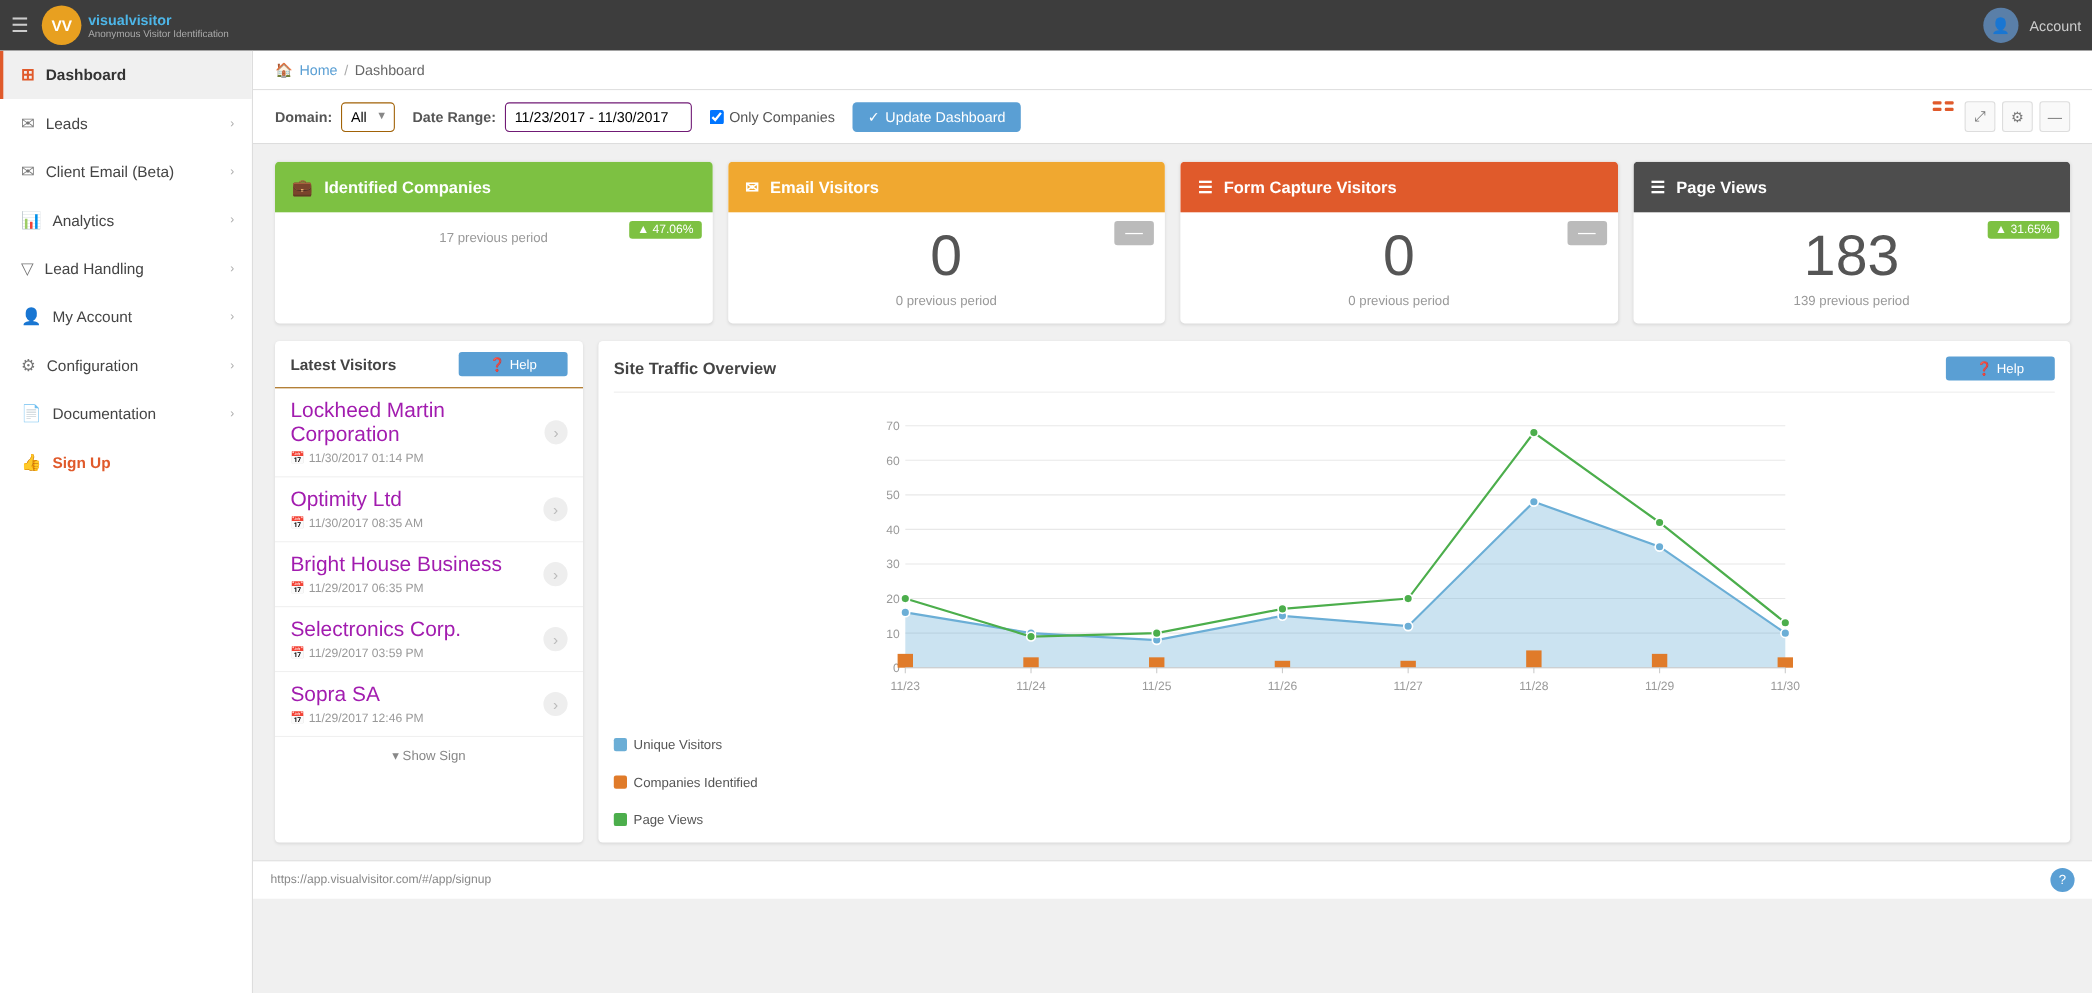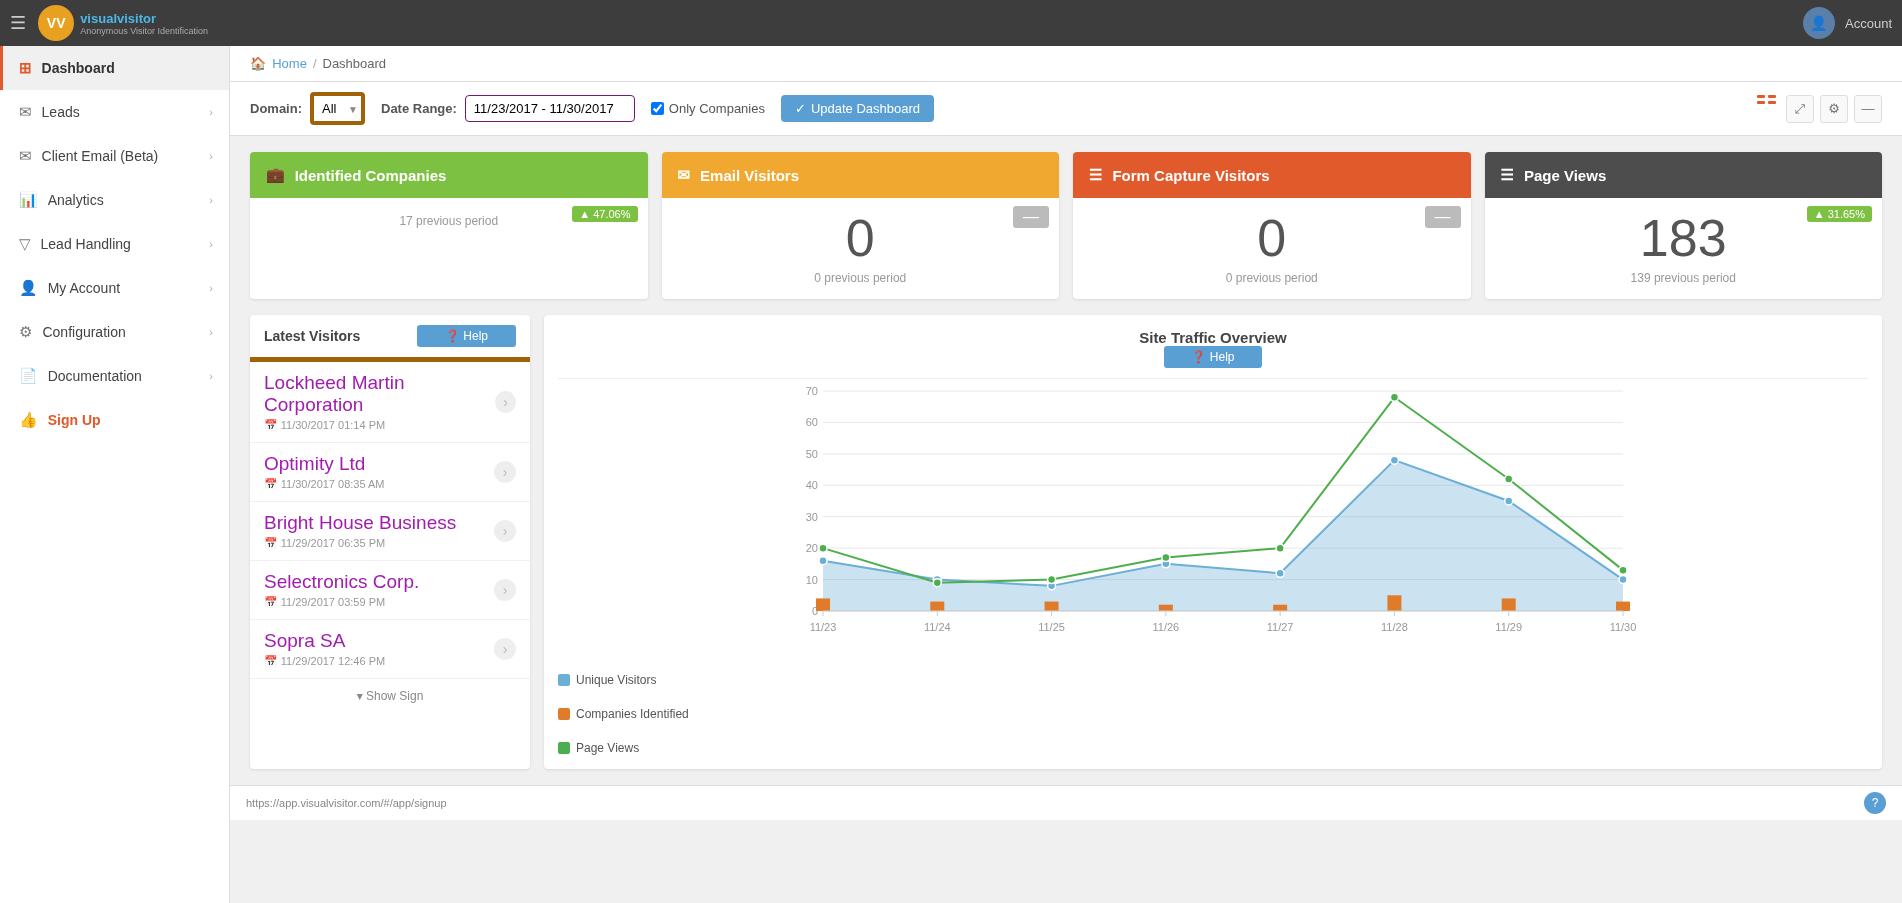--- a/index.html
+++ b/index.html
@@ -77,21 +77,21 @@
       padding: 10px 20px;
       border-bottom: 1px solid #ddd;
       display: flex;
       align-items: center;
       gap: 16px;
       flex-wrap: wrap;
     }
     .toolbar-group { display: flex; align-items: center; gap: 8px; }
     .toolbar-label { font-size: 13px; color: #555; font-weight: 600; }
     .toolbar-select {
-      border: 4px solid #a16207;
+      border: 1px solid #a16207;
       border-radius: 4px;
       padding: 5px 24px 5px 8px;
       font-size: 13px;
       background: #fff;
       appearance: none;
       -webkit-appearance: none;
       cursor: pointer;
       position: relative;
     }
     .select-wrapper { position: relative; display: inline-block; }
@@ -177,21 +177,21 @@
       background: #fff;
       border-radius: 4px;
       box-shadow: 0 1px 3px rgba(0,0,0,0.1);
       overflow: hidden;
     }
     .panel-header {
       padding: 10px 14px;
       display: flex;
       align-items: center;
       justify-content: space-between;
-      border-bottom: 5px solid #a16207;
+      border-bottom: 1px solid #a16207;
     }
     .panel-title { font-size: 14px; font-weight: 600; color: #444; }
     .help-btn {
       background: #5a9fd4;
       color: white;
       border: none;
       padding: 4px 28px;
       border-radius: 3px;
       font-size: 12px;
       cursor: pointer;
@@ -212,21 +212,21 @@
     .visitor-chevron { color: #bbb; font-size: 14px; background: #eee; border-radius: 50%; width: 22px; height: 22px; display: flex; align-items: center; justify-content: center; }
     .show-more { text-align: center; padding: 10px; font-size: 12px; color: #888; cursor: pointer; display: flex; align-items: center; justify-content: center; gap: 5px; }
 
     
     .chart-panel {
       background: #fff;
       border-radius: 4px;
       box-shadow: 0 1px 3px rgba(0,0,0,0.1);
       padding: 14px;
     }
-    .chart-panel .panel-header { padding: 0 0 10px; border-bottom: 1px solid #eee; margin-bottom: 2px; flex-direction: column; }
+    .chart-panel .panel-header { padding: 0 0 10px; border-bottom: 1px solid #eee; margin-bottom: 20px; }
     .chart-title { font-size: 15px; font-weight: 600; color: #444; }
 
     
     .chart-container { width: 100%; }
     svg.chart { width: 100%; height: 280px; }
 
     .legend { display: flex; gap: 20px; margin-top: 8px; justify-content: center; flex-direction: column; }
     .legend-item { display: flex; align-items: center; gap: 6px; font-size: 12px; color: #555; }
     .legend-dot { width: 12px; height: 12px; border-radius: 2px; }
 

